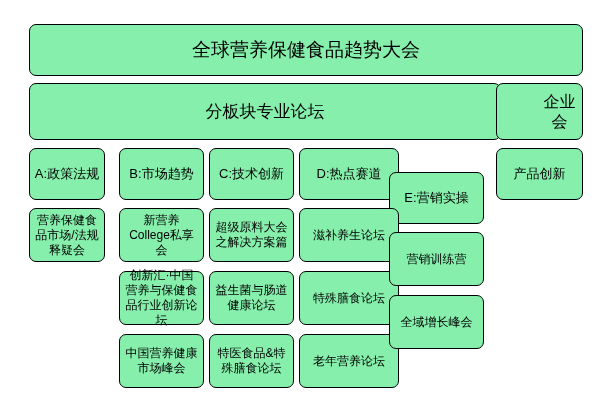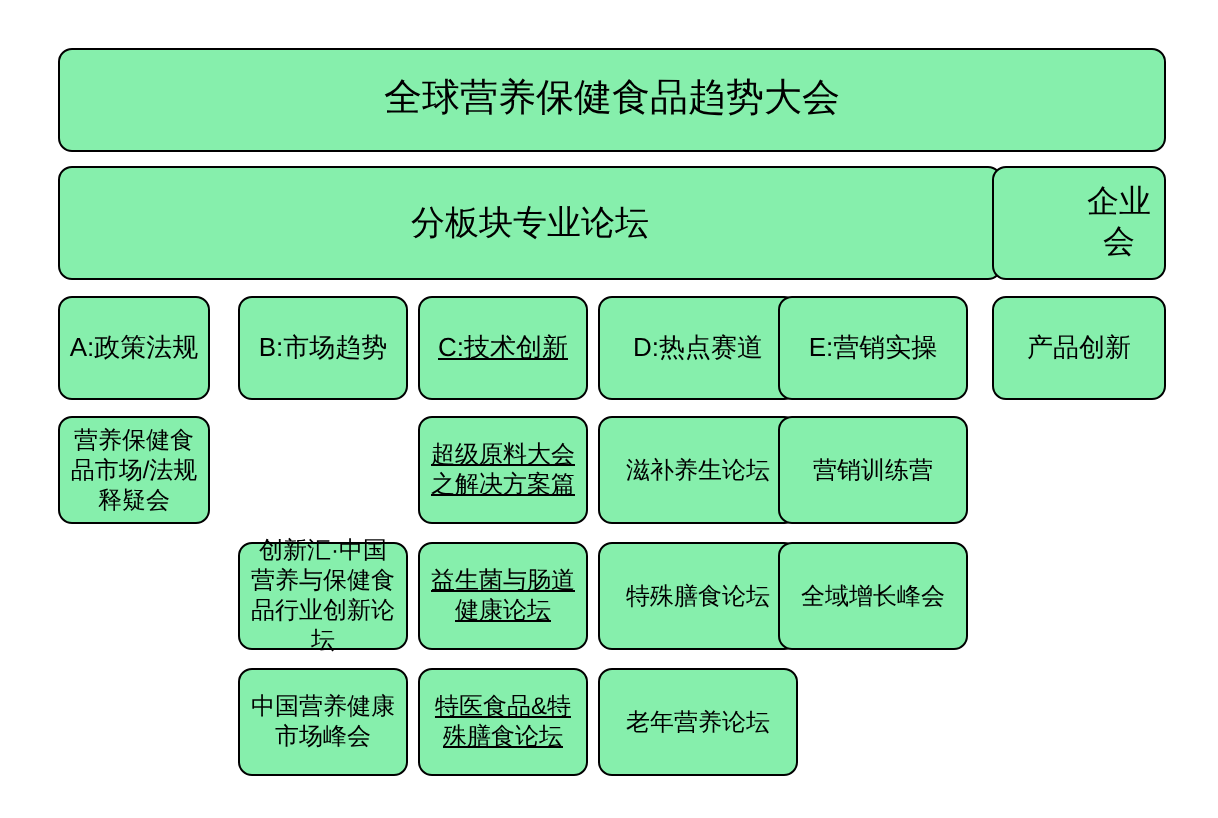--- a/index.html
+++ b/index.html
@@ -69,23 +69,23 @@
     height: 52px;
   }
   .track-header span { font-size: 13px; white-space: nowrap; }
 
   
   .cell span { font-size: 12px; }
 
   
   .col-a { left: 29px;  width: 76px; }
   .col-b { left: 119px; width: 85px; }
-  .col-c { left: 209px; width: 85px; text-decoration: underline; }
+  .col-c { left: 209px; width: 85px; }
   .col-d { left: 299px; width: 100px; }
-  .col-e { left: 389px; width: 95px; }
+  .col-e { left: 389px; width: 95px; margin-top: 24px; }
   .col-f { left: 496px; width: 87px; }
 
   
   .row-1 { top: 208px; height: 54px; }
   .row-2 { top: 271px; height: 54px; }
   .row-3 { top: 334px; height: 54px; }
 </style>
 </head>
 <body>
 
@@ -118,20 +118,23 @@
     <span>E:营销实操</span>
   </div>
   <div class="box track-header col-f">
     <span>产品创新</span>
   </div>
 
   <div class="box cell col-a row-1">
     <span>营养保健食品市场/法规释疑会</span>
   </div>
 
+  <div class="box cell col-b row-1">
+    <span>新营养College私享会</span>
+  </div>
   <div class="box cell col-b row-2">
     <span>创新汇·中国营养与保健食品行业创新论坛</span>
   </div>
   <div class="box cell col-b row-3">
     <span>中国营养健康市场峰会</span>
   </div>
 
   <div class="box cell col-c row-1">
     <span>超级原料大会之解决方案篇</span>
   </div>

